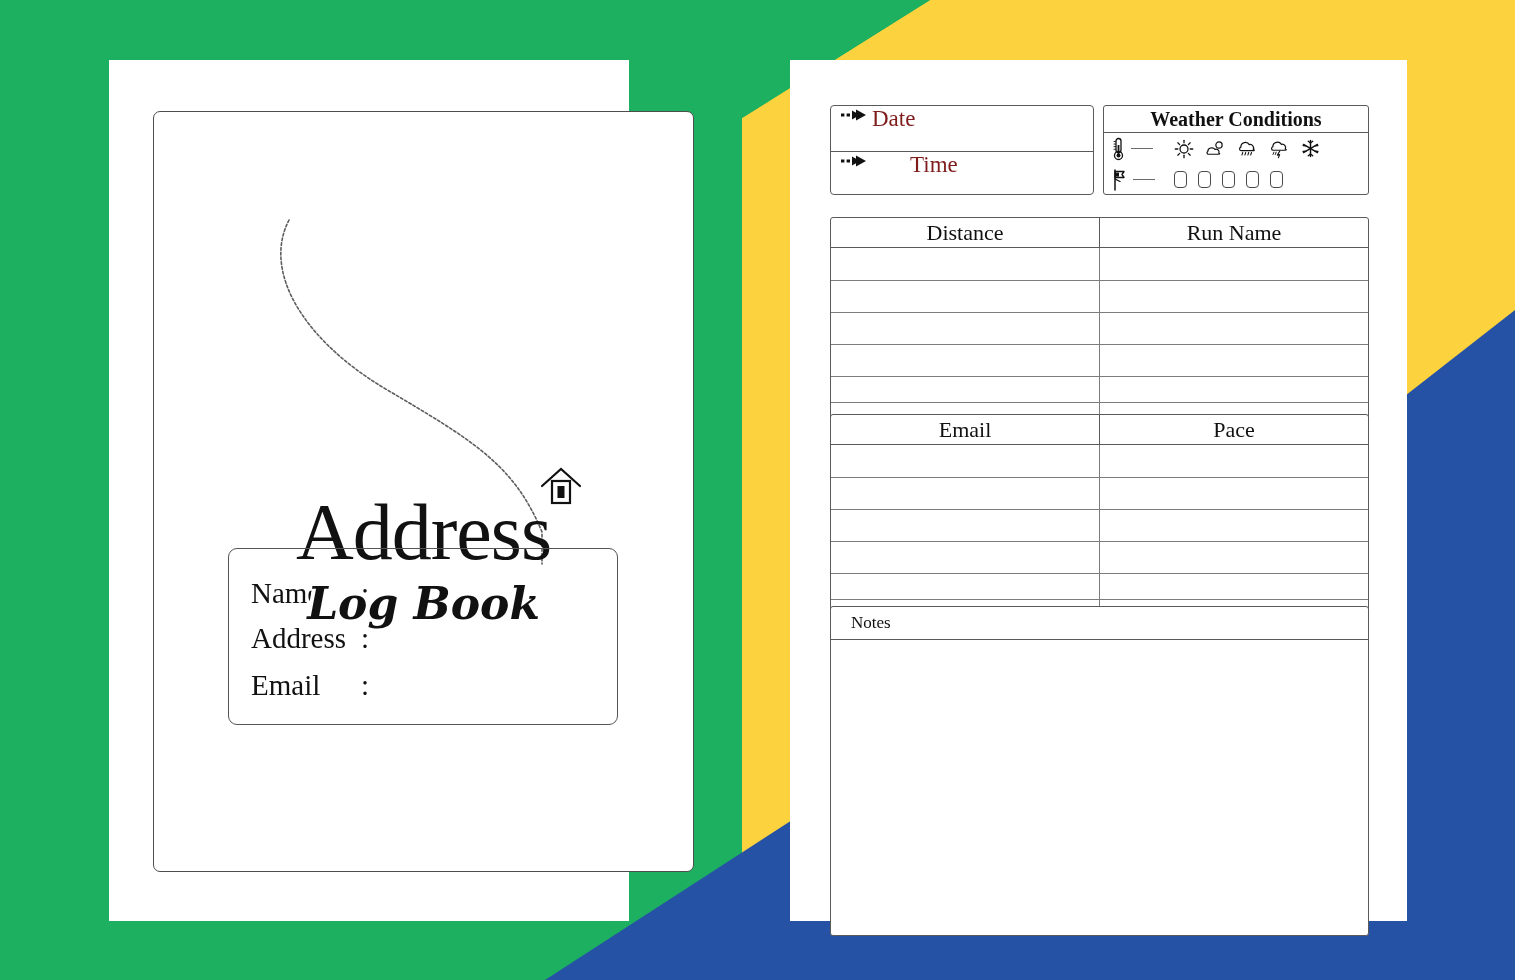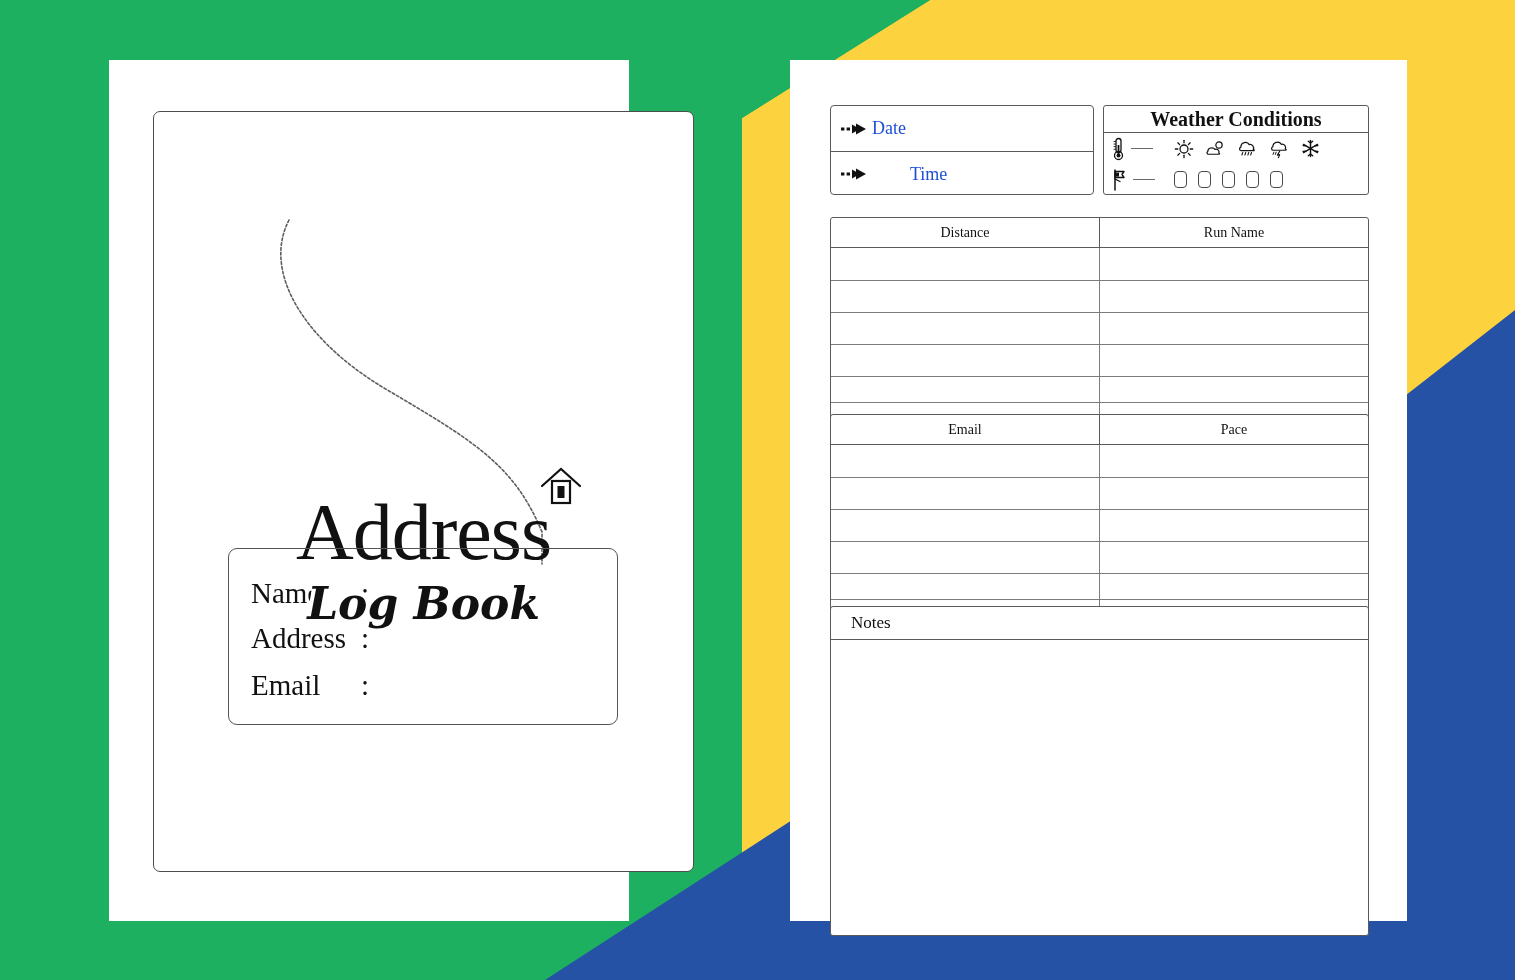--- a/index.html
+++ b/index.html
@@ -66,22 +66,22 @@
   #info-row-1{top:73px;}
   #info-row-2{top:120px;}
 
   
   .rp{position:absolute;}
   .box{border:1px solid #5a5a5a;box-sizing:border-box;background:#fff;}
 
   
   #datetime-box{left:40px;top:45px;width:264px;height:90px;border-radius:4px;}
   .dt-row{
-    height:45px;box-sizing:border-box;display:flex;align-items:center;
-    padding-left:9px;font-size:18px;color:#1d4ed8;
+    height:45px;box-sizing:border-box;display:flex;
+    padding-left:9px;font-size:23px;color:#7f1d1d;
   }
   .dt-row+.dt-row{border-top:1px solid #5a5a5a;gap:38px;}
   .dt-arrow{display:inline-block;width:30px;height:18px;margin-right:2px;}
 
   
   #weather-box{left:313px;top:45px;width:266px;height:90px;border-radius:3px;}
   #weather-head{
     height:27px;border-bottom:1px solid #5a5a5a;box-sizing:border-box;
     display:flex;align-items:center;justify-content:center;
     font-size:20px;font-weight:700;color:#111;
@@ -92,21 +92,21 @@
   .wx-items{flex:1;display:flex;align-items:center;gap:11px;padding-left:2px;}
   .wx-chk{width:13px;height:17px;border:1px solid #4a4a4a;border-radius:4px;box-sizing:border-box;}
 
   
   .tbl{box-sizing:border-box;border:1px solid #5a5a5a;border-radius:3px;position:absolute;background:#fff;}
   .tbl-head{
     display:flex;height:30px;border-bottom:1px solid #5a5a5a;box-sizing:border-box;
   }
   .tbl-head .th{
     display:flex;align-items:center;justify-content:center;
-    font-size:14px;color:#111;box-sizing:border-box;
+    font-size:22px;color:#111;box-sizing:border-box;
   }
   .tbl-row{display:flex;box-sizing:border-box;}
   .tbl-row+.tbl-row,.tbl-head+.tbl-row{border-top:1px solid #7c7c7c;}
   .tbl-row .td{box-sizing:border-box;}
   .colA{flex:0 0 268px;}
   .colB{flex:1;border-left:1px solid #7c7c7c;}
   .tbl-head .colB{border-left:1px solid #5a5a5a;}
 
   #tbl-distance{left:40px;top:157px;width:539px;}
   #tbl-step{left:40px;top:354px;width:539px;}

